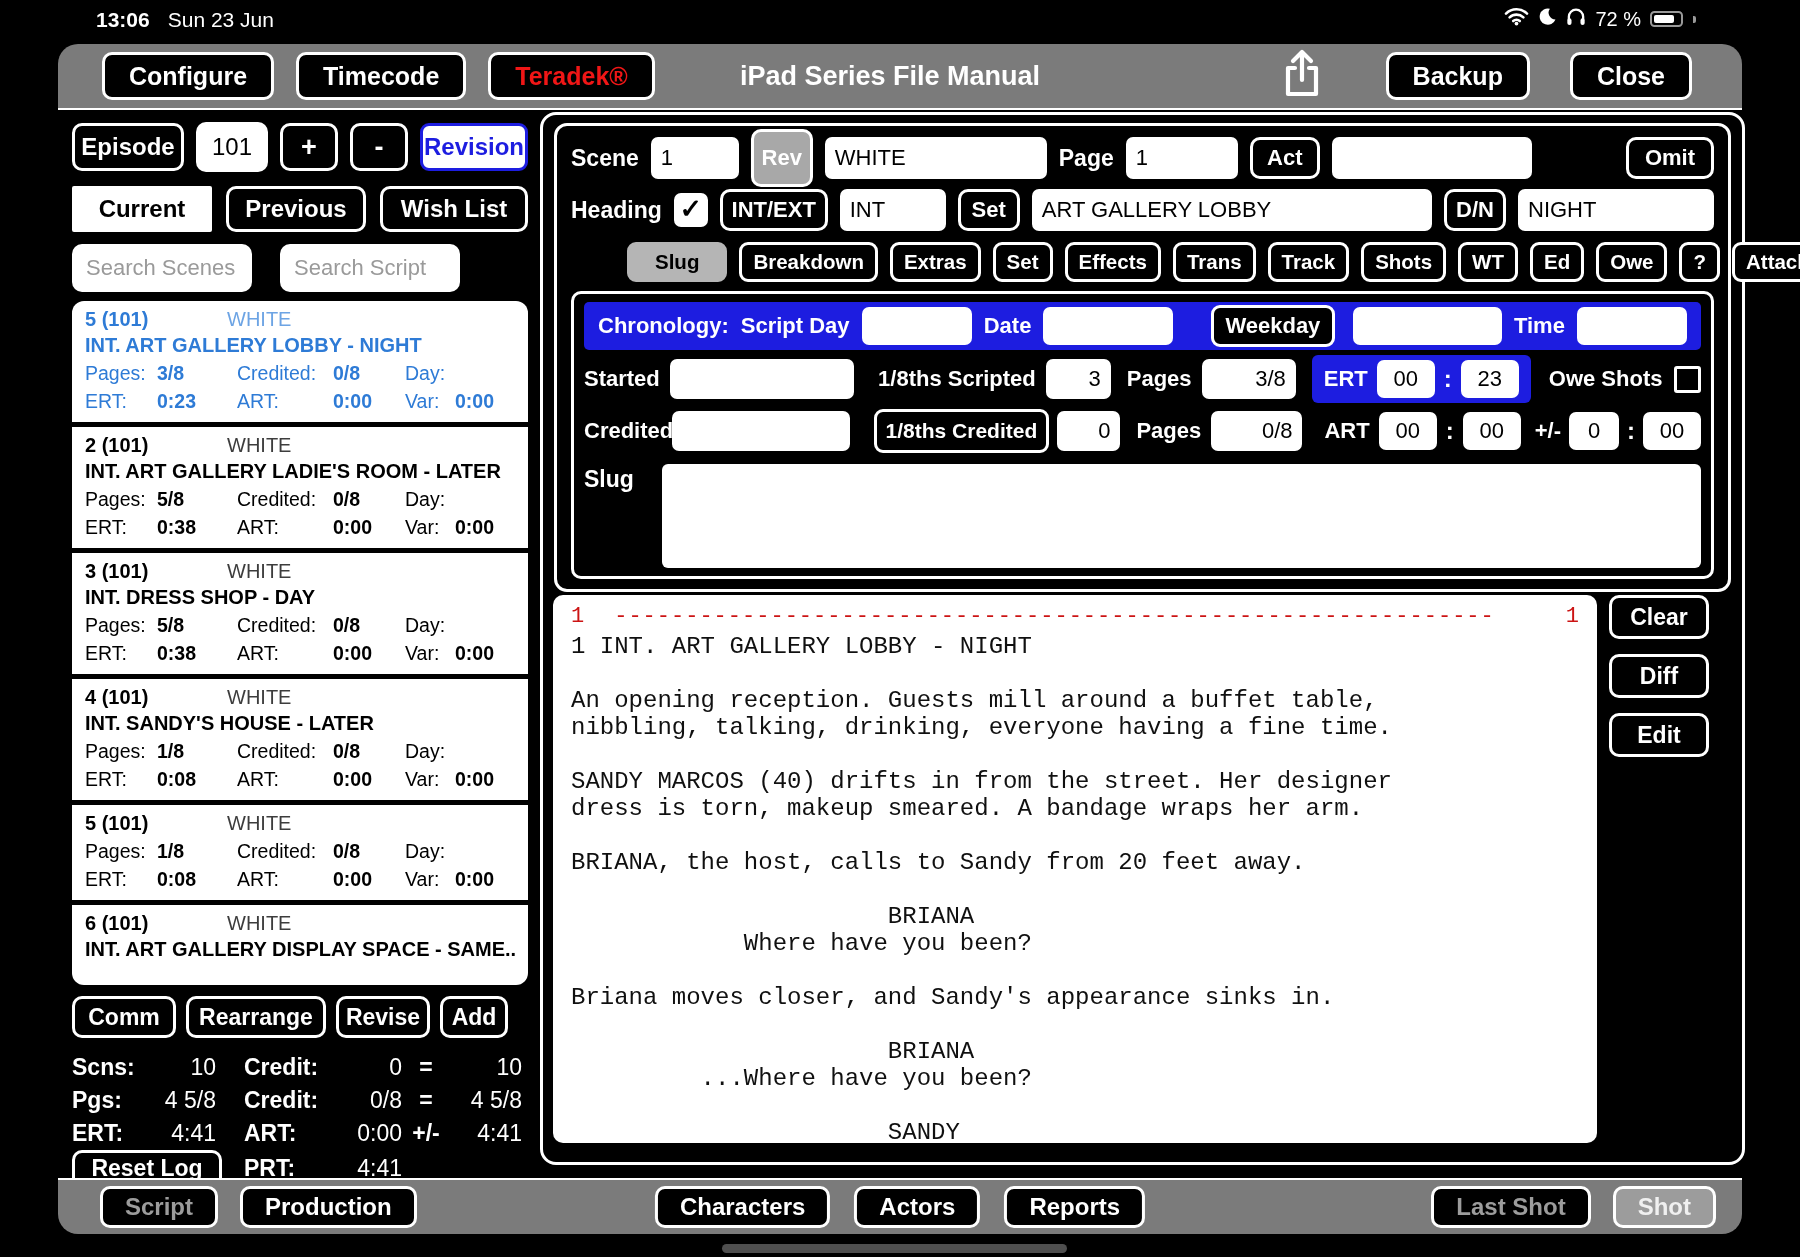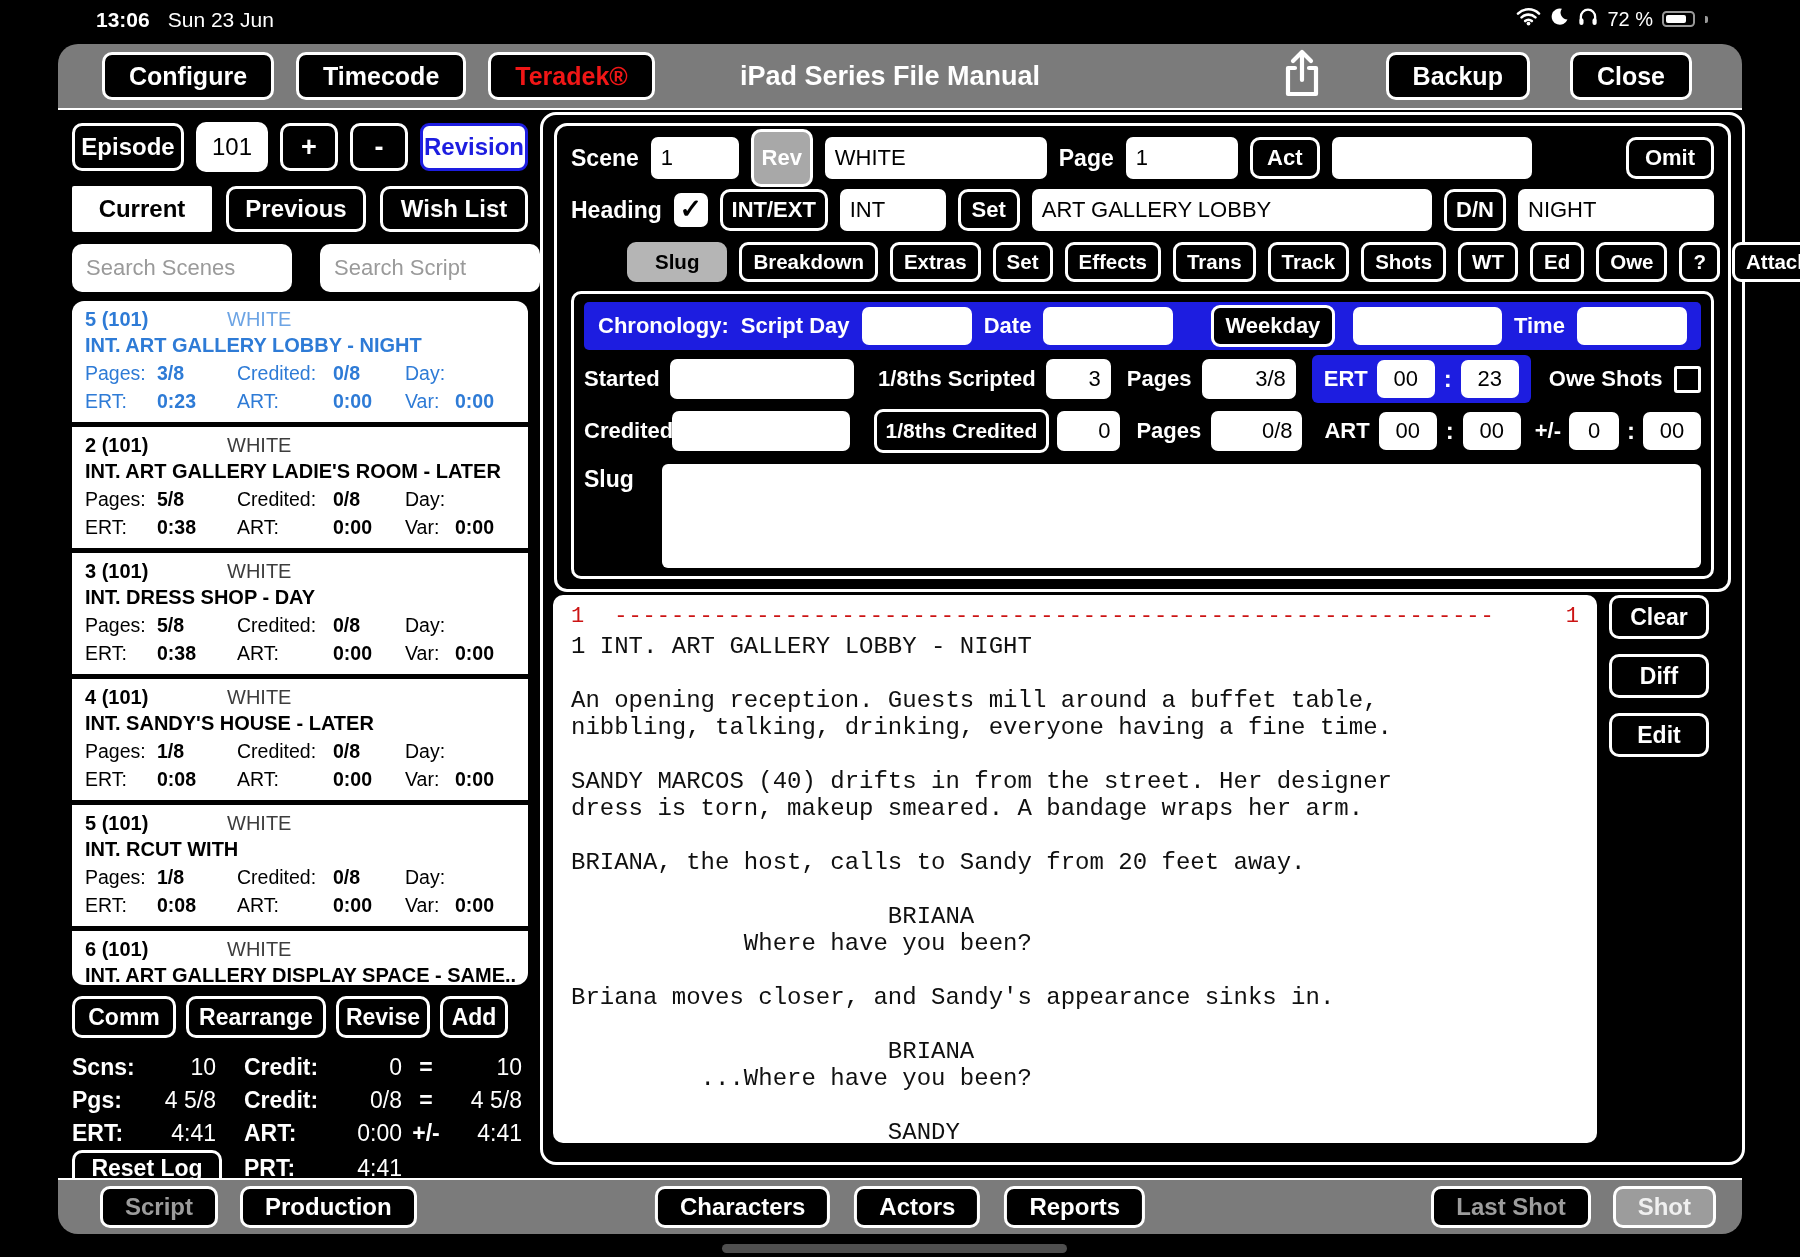--- a/index.html
+++ b/index.html
@@ -5,21 +5,21 @@
   html,body{margin:0;padding:0;}
   body{
     width:1800px;height:1257px;position:relative;overflow:hidden;
     background:#000;color:#fff;
     font-family:"Liberation Sans", sans-serif;
     -webkit-font-smoothing:antialiased;
   }
   
   #status-left{position:absolute;left:96px;top:8px;display:flex;gap:18px;font-size:21px;align-items:center;}
   #sb-time{font-weight:700;}
-  #status-right{position:absolute;right:92px;top:7px;display:flex;gap:9px;align-items:center;font-size:20px;}
+  #status-right{position:absolute;right:104px;top:7px;display:flex;gap:9px;align-items:center;font-size:20px;}
   .batt{width:33px;height:16px;border:2px solid #999;border-radius:4.5px;position:relative;box-sizing:border-box;}
   .batt-fill{position:absolute;left:2px;top:2px;bottom:2px;width:68%;background:#fff;border-radius:2px;}
   .batt-tip{width:3px;height:7px;background:#999;border-radius:0 2px 2px 0;margin-left:1px;}
   
   .btn{box-sizing:border-box;display:flex;align-items:center;justify-content:center;
     background:#000;color:#fff;border:3px solid #fff;border-radius:10px;font-weight:700;white-space:nowrap;cursor:default;}
   .field{box-sizing:border-box;background:#fff;color:#000;border-radius:7px;display:flex;align-items:center;
     padding:0 10px;font-size:22px;overflow:hidden;white-space:nowrap;}
   .lbl{font-weight:700;white-space:nowrap;}
   
@@ -36,21 +36,21 @@
   #episode-row{gap:12px;height:50px;}
   #episode-btn{width:112px;height:48px;font-size:24px;}
   #episode-num{width:72px;height:50px;justify-content:center;font-size:24px;border-radius:10px;}
   .sq{width:58px;height:48px;font-size:27px;}
   #revision-btn{flex:1;height:48px;box-sizing:border-box;background:#fff;color:#1d1de0;border:3px solid #1d1de0;
     border-radius:9px;font-weight:700;font-size:24px;display:flex;align-items:center;justify-content:center;}
   #view-tabs{margin-top:14px;gap:14px;}
   .vtab{height:46px;font-size:24px;}
   .vtab.sel{background:#fff;color:#000;border:none;border-radius:2px;font-weight:700;display:flex;align-items:center;justify-content:center;}
   #search-row{margin-top:12px;gap:28px;}
-  .search{background:#fff;border:none;border-radius:10px;width:220px;height:48px;font-size:22px;padding:0 14px;
+  .search{background:#fff;border:none;border-radius:10px;width:180px;height:48px;font-size:22px;padding:0 14px;
     color:#737373;box-sizing:border-box;font-family:inherit;outline:none;}
   .search::placeholder{color:#9a9a9a;}
   #scene-list{margin-top:9px;width:456px;height:684px;background:#fff;border-radius:12px;overflow:hidden;color:#000;}
   .scene-item{padding:7px 13px 9px;border-bottom:5px solid #000;}
   .scene-item:last-child{border-bottom:none;}
   .si-r1{display:flex;font-size:20px;}
   .si-num{font-weight:700;width:142px;}
   .si-rev{color:#3d3d3d;}
   .si-title{font-size:20px;font-weight:700;margin-top:3px;white-space:nowrap;overflow:hidden;}
   .si-row{display:flex;font-size:19.5px;margin-top:5px;}
@@ -352,21 +352,20 @@
             <span class="si-lbl2">Var:</span>
             <b class="si-val">0:00</b>
           </span>
         </div>
       </div>
       <div class="scene-item">
         <div class="si-r1">
           <span class="si-num">5 (101)</span>
           <span class="si-rev">WHITE</span>
         </div>
-        <div class="si-title">INT. RCUT WITH</div>
         <div class="si-row">
           <span class="si-cell c1">
             <span class="si-lbl2">Pages:</span>
             <b class="si-val">1/8</b>
           </span>
           <span class="si-cell c2">
             <span class="si-lbl2">Credited:</span>
             <b class="si-val">0/8</b>
           </span>
           <span class="si-cell c3">

